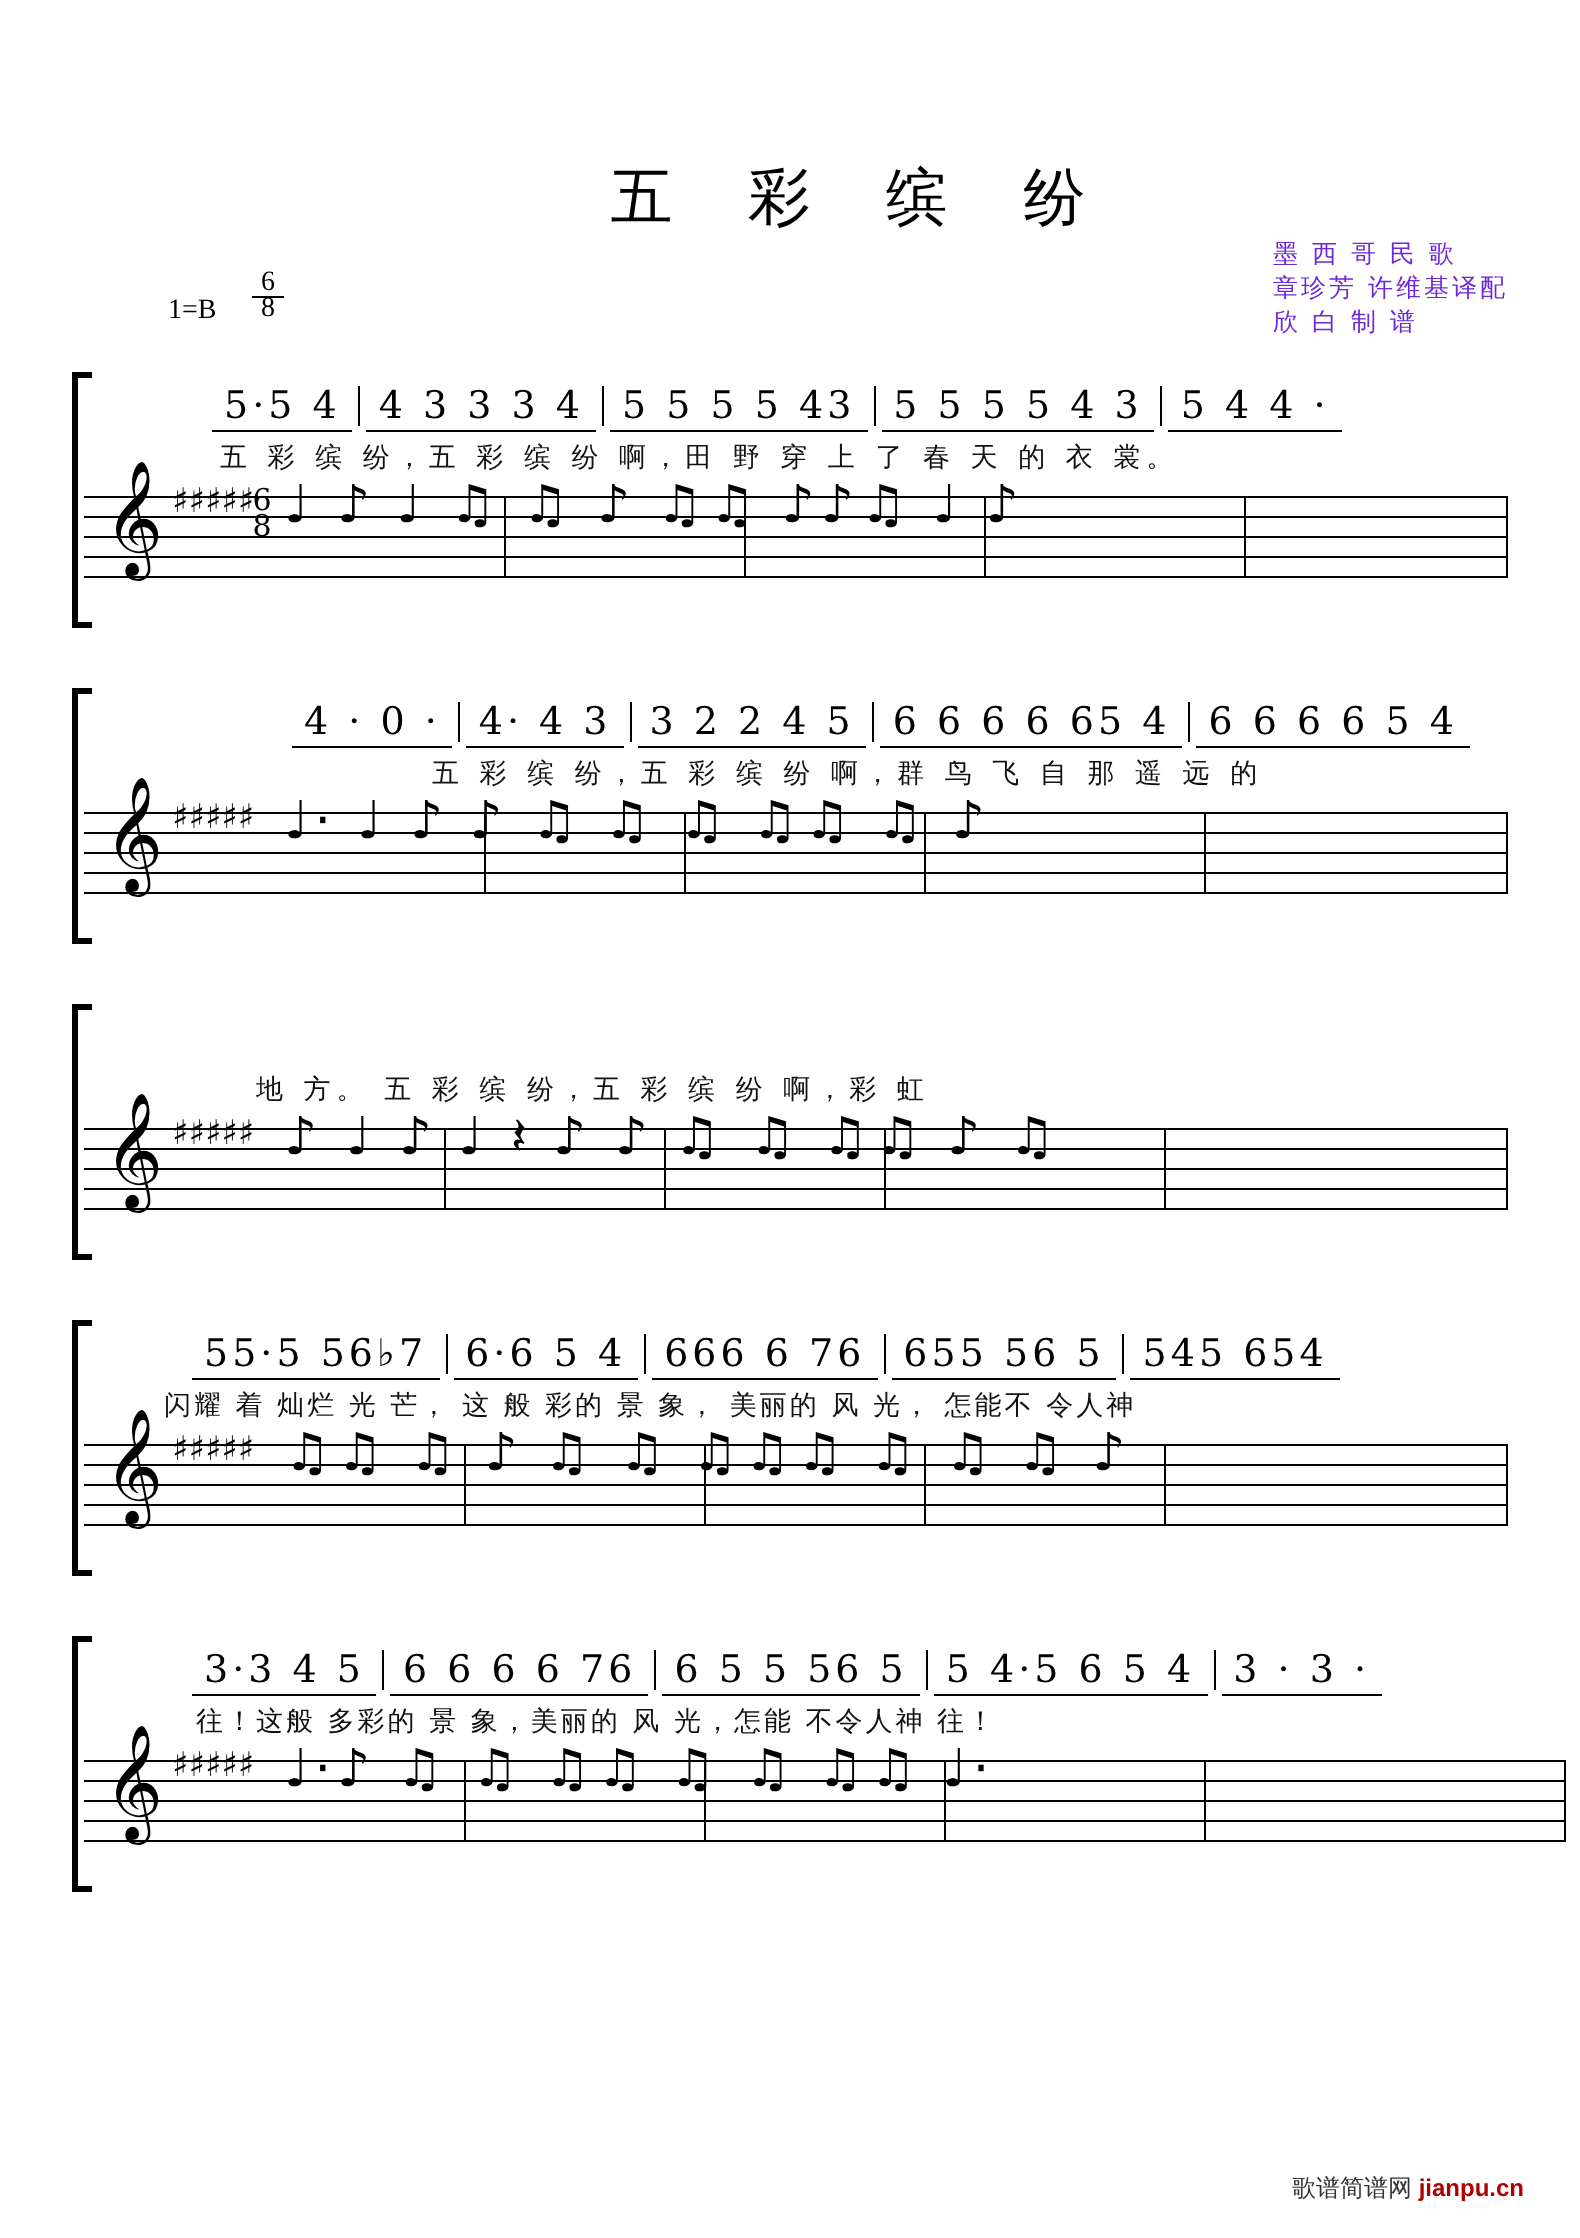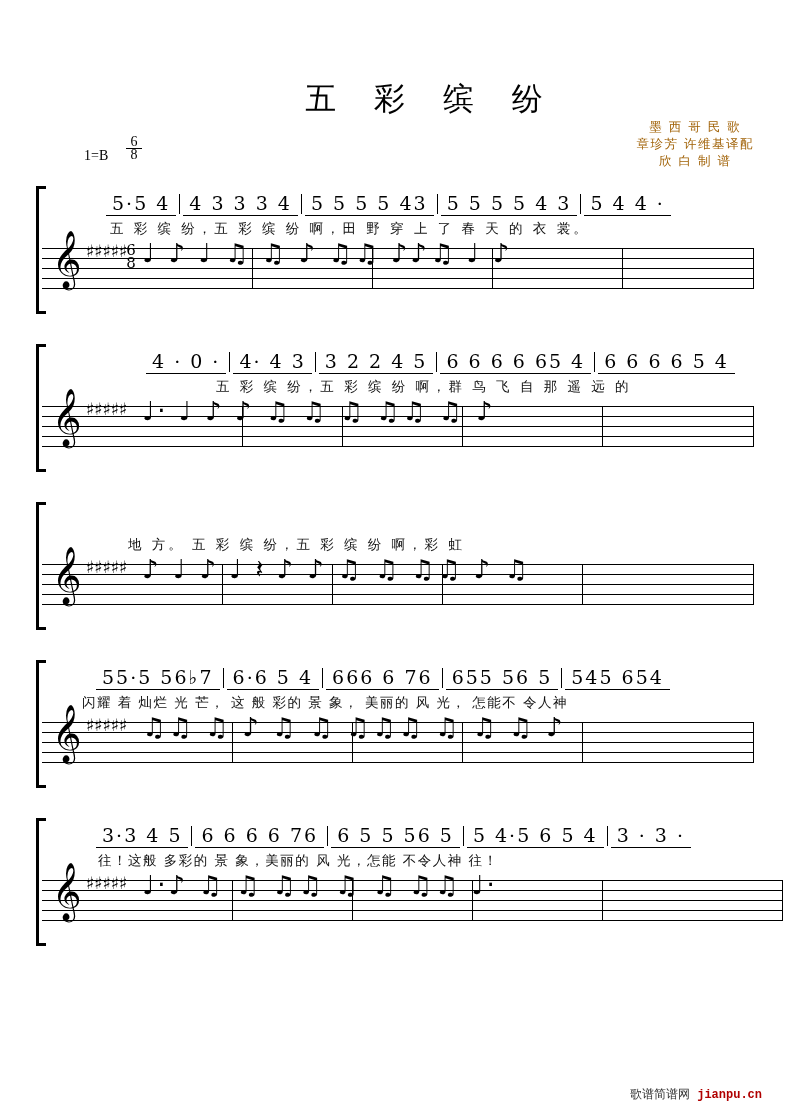--- a/index.html
+++ b/index.html
@@ -30,26 +30,26 @@
     font-size: 31px;
     letter-spacing: 14px;
     font-family: "DejaVu Sans", sans-serif;
     font-weight: 500;
     padding-left: 36px;
   }
   .credits {
     position: absolute;
     right: 36px;
     top: 118px;
-    text-align: center;
+    text-align: left;
     font-size: 12.5px;
     line-height: 17px;
     font-family: "DejaVu Sans", sans-serif;
     letter-spacing: 1.5px;
-    color: #a16207;
+    color: #6d28d9;
   }
   .keysig {
     position: absolute;
     left: 84px;
     top: 148px;
     font-size: 14px;
     font-family: "Liberation Serif", serif;
   }
   .meter {
     position: absolute;
@@ -189,21 +189,21 @@
     top: 0;
     width: 1px;
     height: 41px;
     background: #000;
   }
   .footer {
     position: absolute;
     right: 28px;
     bottom: 16px;
     font-size: 12px;
-    font-family: Liberation Mono, monospace;
+    font-family: Liberation Sans, sans-serif;
     color: #333;
   }
   .footer .site { color: #b00000; font-weight: bold; }
 </style>
 </head>
 <body>
 
 <div class="page">
 
   <div class="title">五 彩 缤 纷</div>

